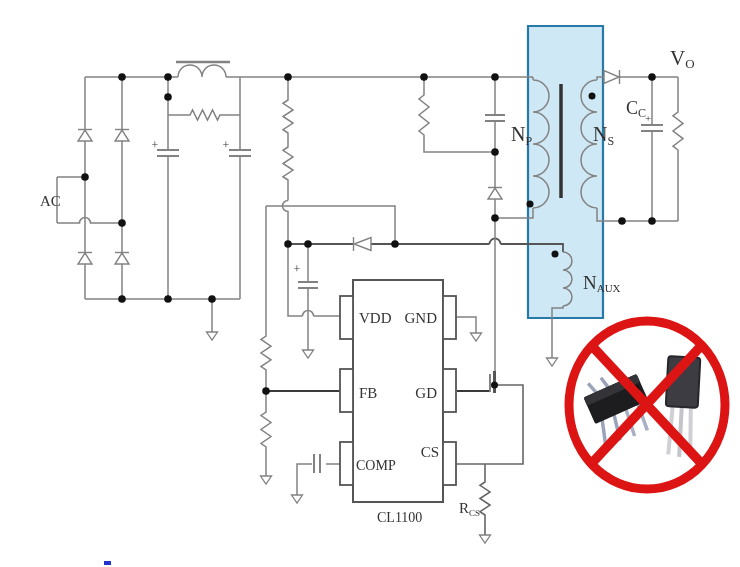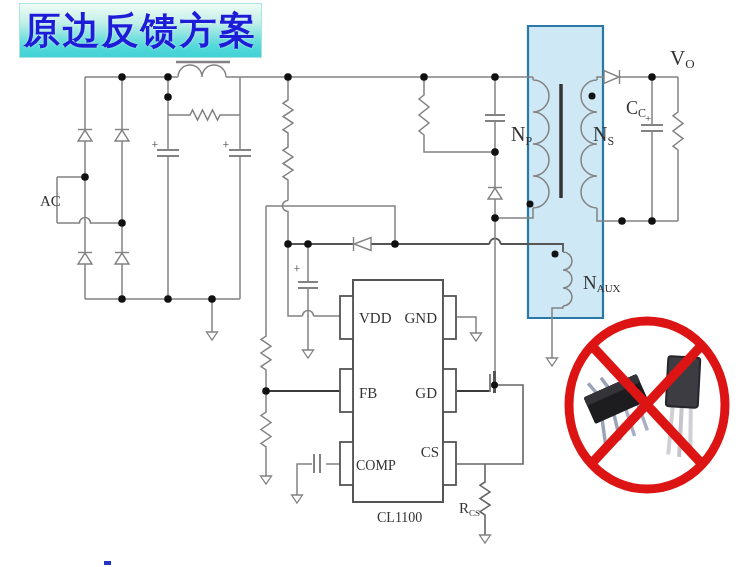--- a/index.html
+++ b/index.html
@@ -13,23 +13,20 @@
          color:#1d1dd8;letter-spacing:2px;text-shadow:0 0 2px rgba(255,255,255,.8);}
   svg{position:absolute;left:0;top:0;}
   text{font-family:"Liberation Serif",serif;fill:#333;}
   .sub{font-size:12px;}
   #artifact{position:absolute;left:104px;top:561px;width:7px;height:4px;background:#2233cc;}
 </style>
 </head>
 <body>
 
 <div id="stage">
-  <div id="badge">
-    <span>原边反馈方案</span>
-  </div>
 
   <svg width="740" height="567" viewBox="0 0 740 567">
 
     <path d="M528,26 H603 V318 H528 Z" stroke-width="2.2" fill="#cfe8f5" stroke="#2878a8"></path>
 
     <g stroke="#828282" stroke-width="1.5" fill="none">
 
       <path d="M85,77 H178"></path>
       <path d="M178,77 A12,12 0 0 1 202,77 A12,12 0 0 1 226,77"></path>
       <path d="M176,62 H230" stroke-width="2.4"></path>

